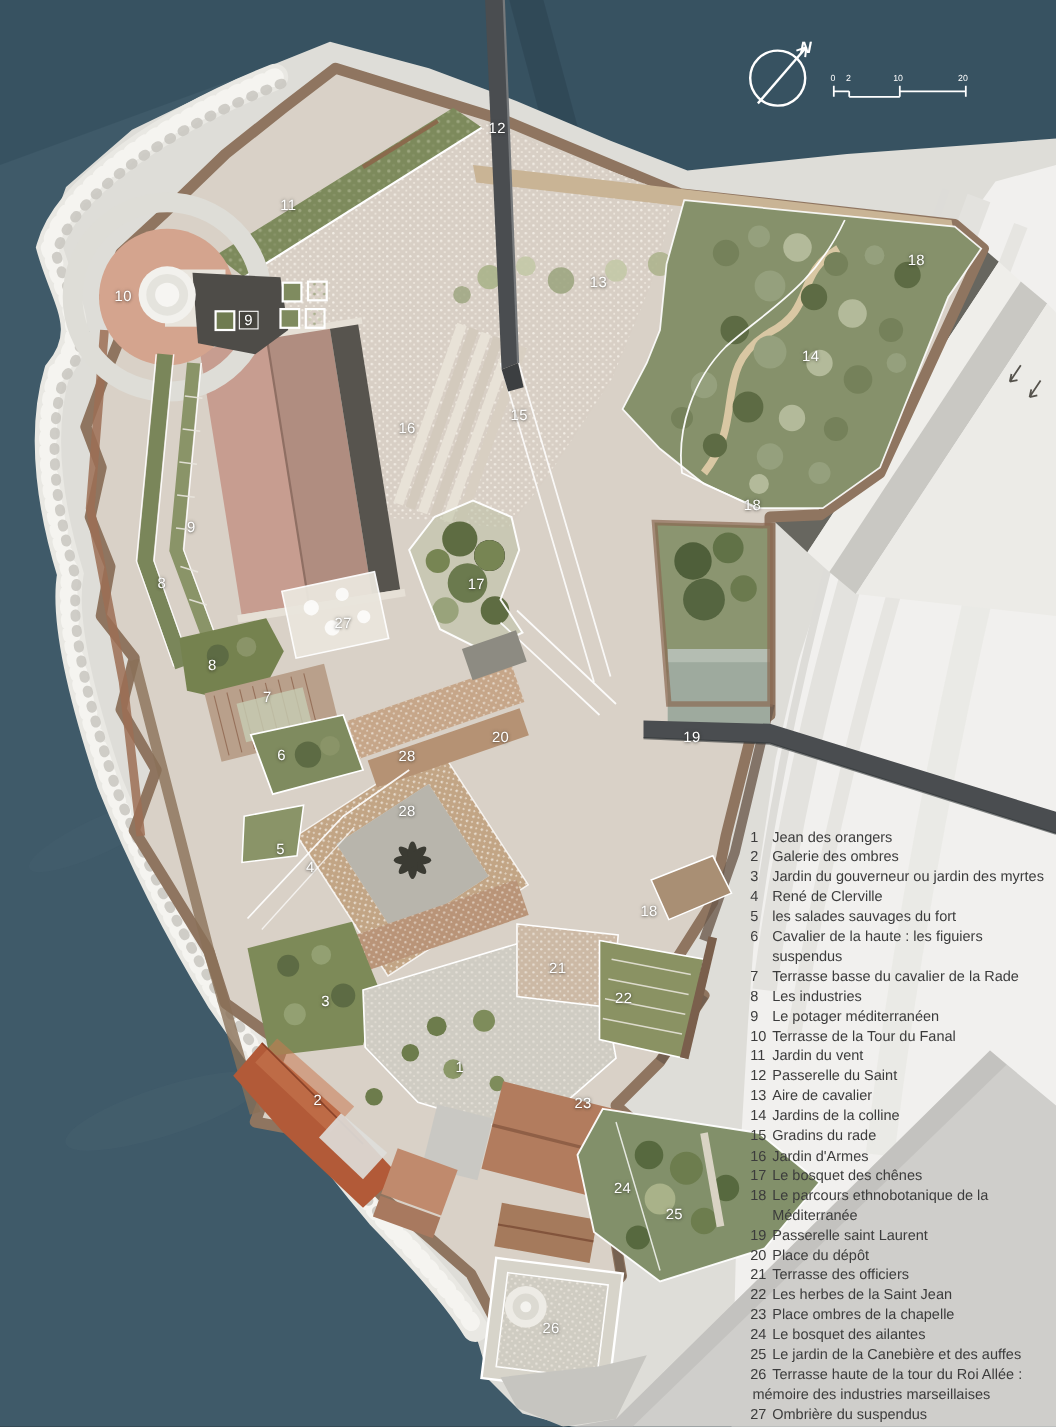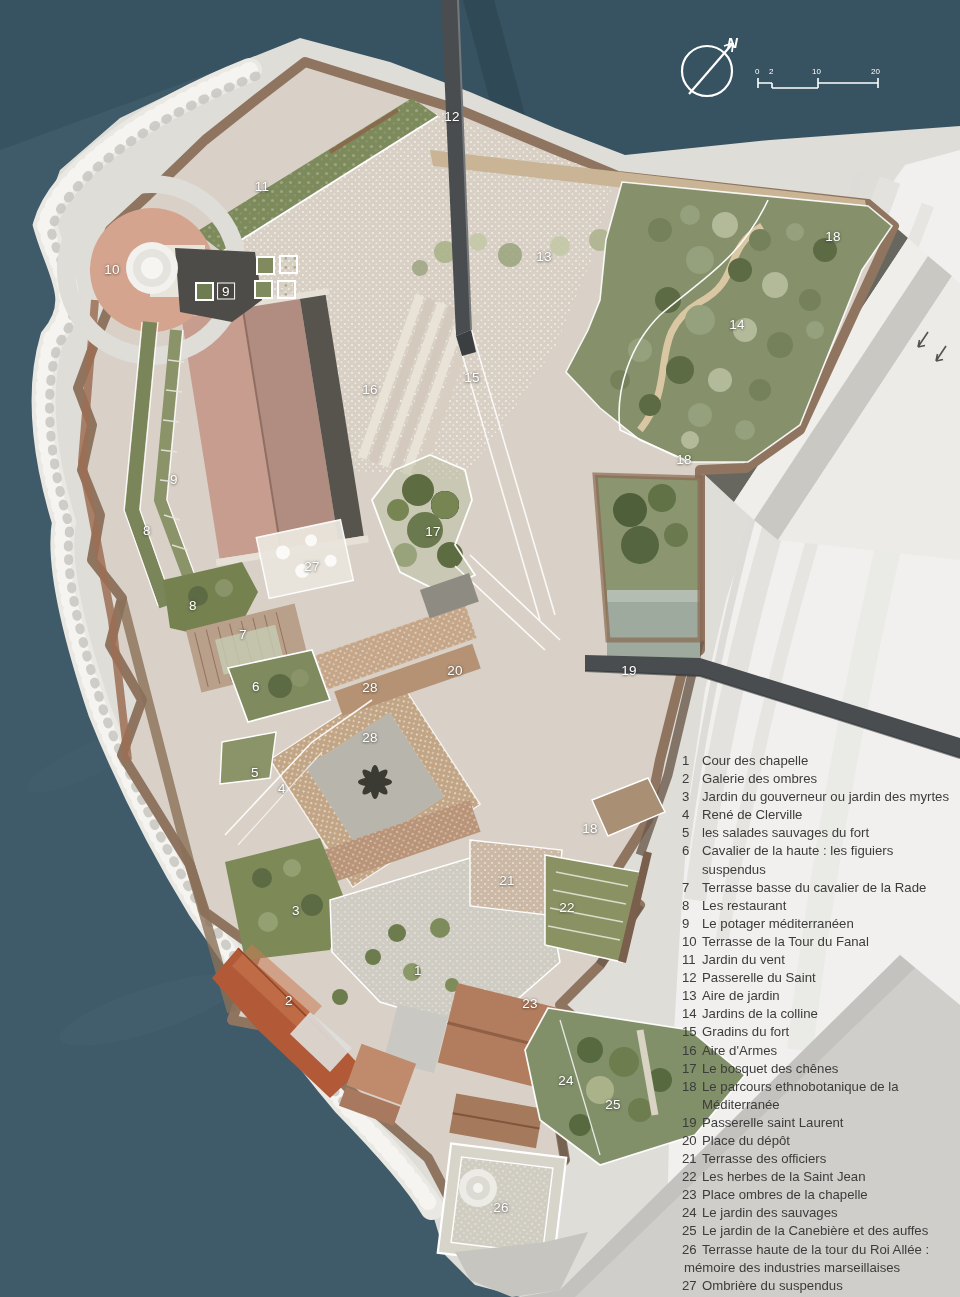--- a/index.html
+++ b/index.html
@@ -444,21 +444,21 @@
       <span class="map-label" style="left: 289px; top: 1000px;">2</span>
       <span class="map-label" style="left: 530px; top: 1003px;">23</span>
       <span class="map-label" style="left: 566px; top: 1080px;">24</span>
       <span class="map-label" style="left: 613px; top: 1104px;">25</span>
       <span class="map-label" style="left: 501px; top: 1207px;">26</span>
     </div>
 
 <div id="legend">
       <div class="lrow">
         <span class="ln">1</span>
-        <span class="lt">Cour des chapelle</span>
+        <span class="lt">Jean des orangers</span>
       </div>
       <div class="lrow">
         <span class="ln">2</span>
         <span class="lt">Galerie des ombres</span>
       </div>
       <div class="lrow">
         <span class="ln">3</span>
         <span class="lt">Jardin du gouverneur ou jardin des myrtes</span>
       </div>
       <div class="lrow">
@@ -472,53 +472,53 @@
       <div class="lrow">
         <span class="ln">6</span>
         <span class="lt">Cavalier de la haute : les figuiers suspendus</span>
       </div>
       <div class="lrow">
         <span class="ln">7</span>
         <span class="lt">Terrasse basse du cavalier de la Rade</span>
       </div>
       <div class="lrow">
         <span class="ln">8</span>
-        <span class="lt">Les restaurant</span>
+        <span class="lt">Les industries</span>
       </div>
       <div class="lrow">
         <span class="ln">9</span>
         <span class="lt">Le potager méditerranéen</span>
       </div>
       <div class="lrow">
         <span class="ln">10</span>
         <span class="lt">Terrasse de la Tour du Fanal</span>
       </div>
       <div class="lrow">
         <span class="ln">11</span>
         <span class="lt">Jardin du vent</span>
       </div>
       <div class="lrow">
         <span class="ln">12</span>
         <span class="lt">Passerelle du Saint</span>
       </div>
       <div class="lrow">
         <span class="ln">13</span>
-        <span class="lt">Aire de jardin</span>
+        <span class="lt">Aire de cavalier</span>
       </div>
       <div class="lrow">
         <span class="ln">14</span>
         <span class="lt">Jardins de la colline</span>
       </div>
       <div class="lrow">
         <span class="ln">15</span>
-        <span class="lt">Gradins du fort</span>
+        <span class="lt">Gradins du rade</span>
       </div>
       <div class="lrow">
         <span class="ln">16</span>
-        <span class="lt">Aire d'Armes</span>
+        <span class="lt">Jardin d'Armes</span>
       </div>
       <div class="lrow">
         <span class="ln">17</span>
         <span class="lt">Le bosquet des chênes</span>
       </div>
       <div class="lrow">
         <span class="ln">18</span>
         <span class="lt">Le parcours ethnobotanique de la Méditerranée</span>
       </div>
       <div class="lrow">
@@ -536,21 +536,21 @@
       <div class="lrow">
         <span class="ln">22</span>
         <span class="lt">Les herbes de la Saint Jean</span>
       </div>
       <div class="lrow">
         <span class="ln">23</span>
         <span class="lt">Place ombres de la chapelle</span>
       </div>
       <div class="lrow">
         <span class="ln">24</span>
-        <span class="lt">Le jardin des sauvages</span>
+        <span class="lt">Le bosquet des ailantes</span>
       </div>
       <div class="lrow">
         <span class="ln">25</span>
         <span class="lt">Le jardin de la Canebière et des auffes</span>
       </div>
       <div class="lrow">
         <span class="ln">26</span>
         <span class="lt">Terrasse haute de la tour du Roi Allée :</span>
       </div>
       <div class="lrow cont">

